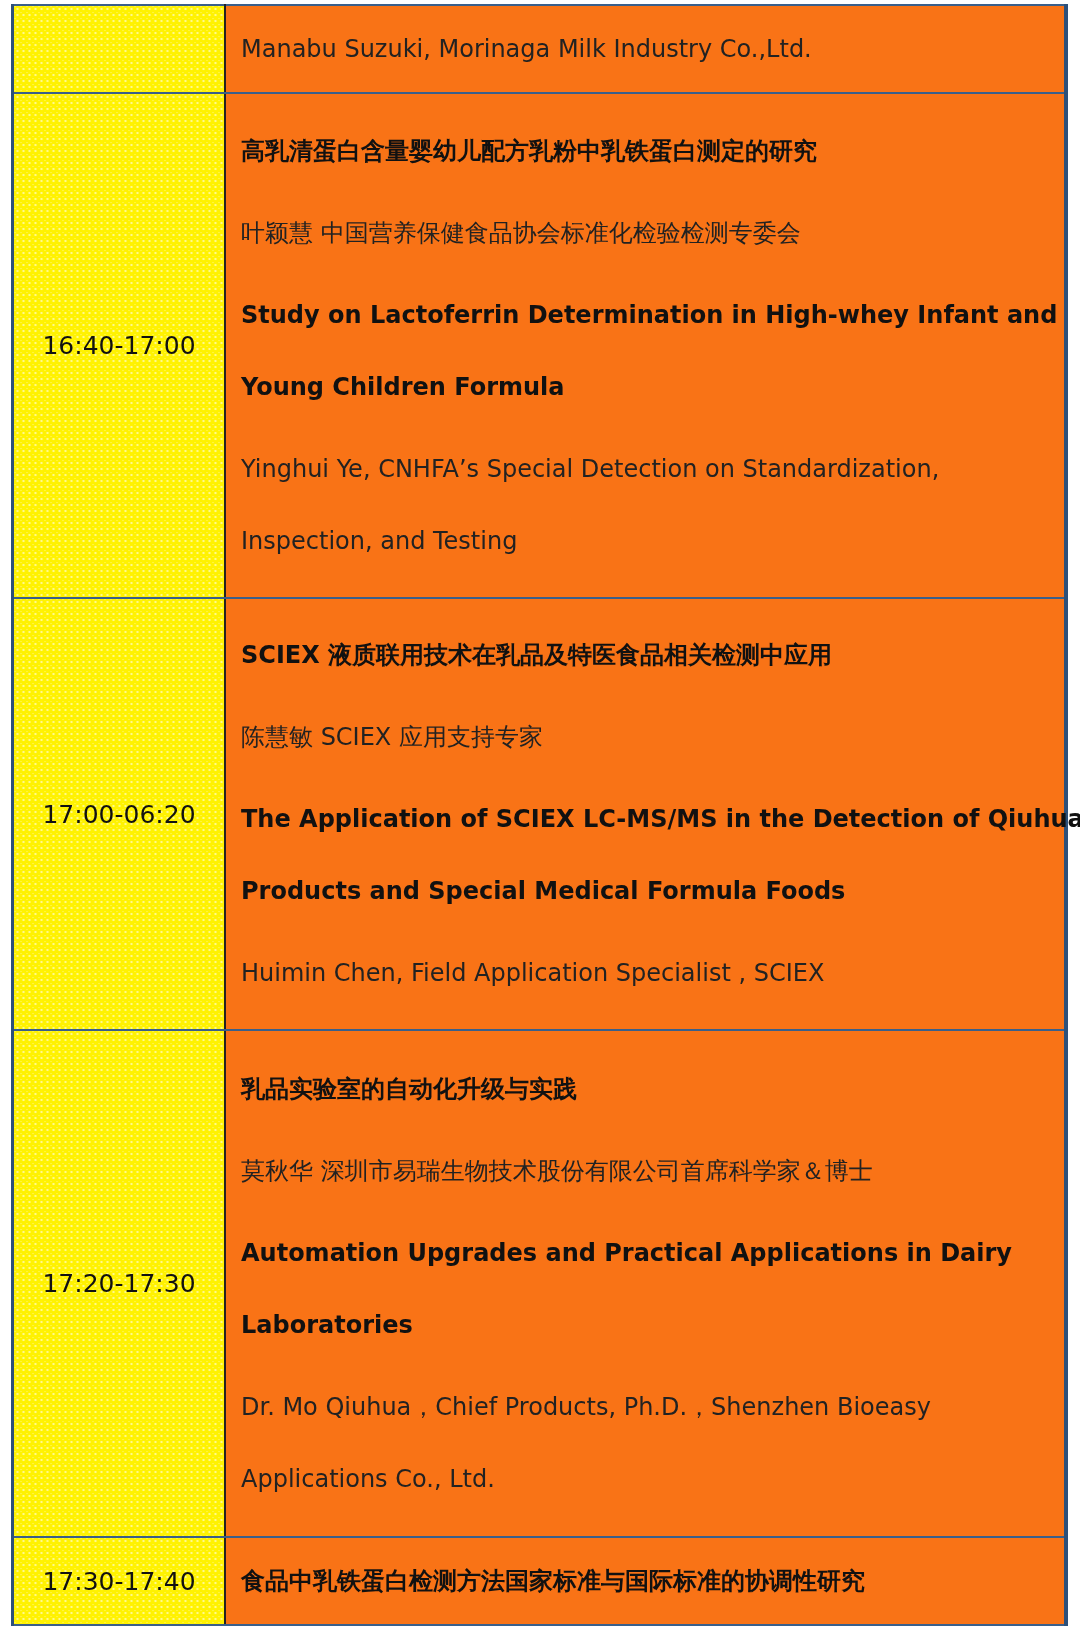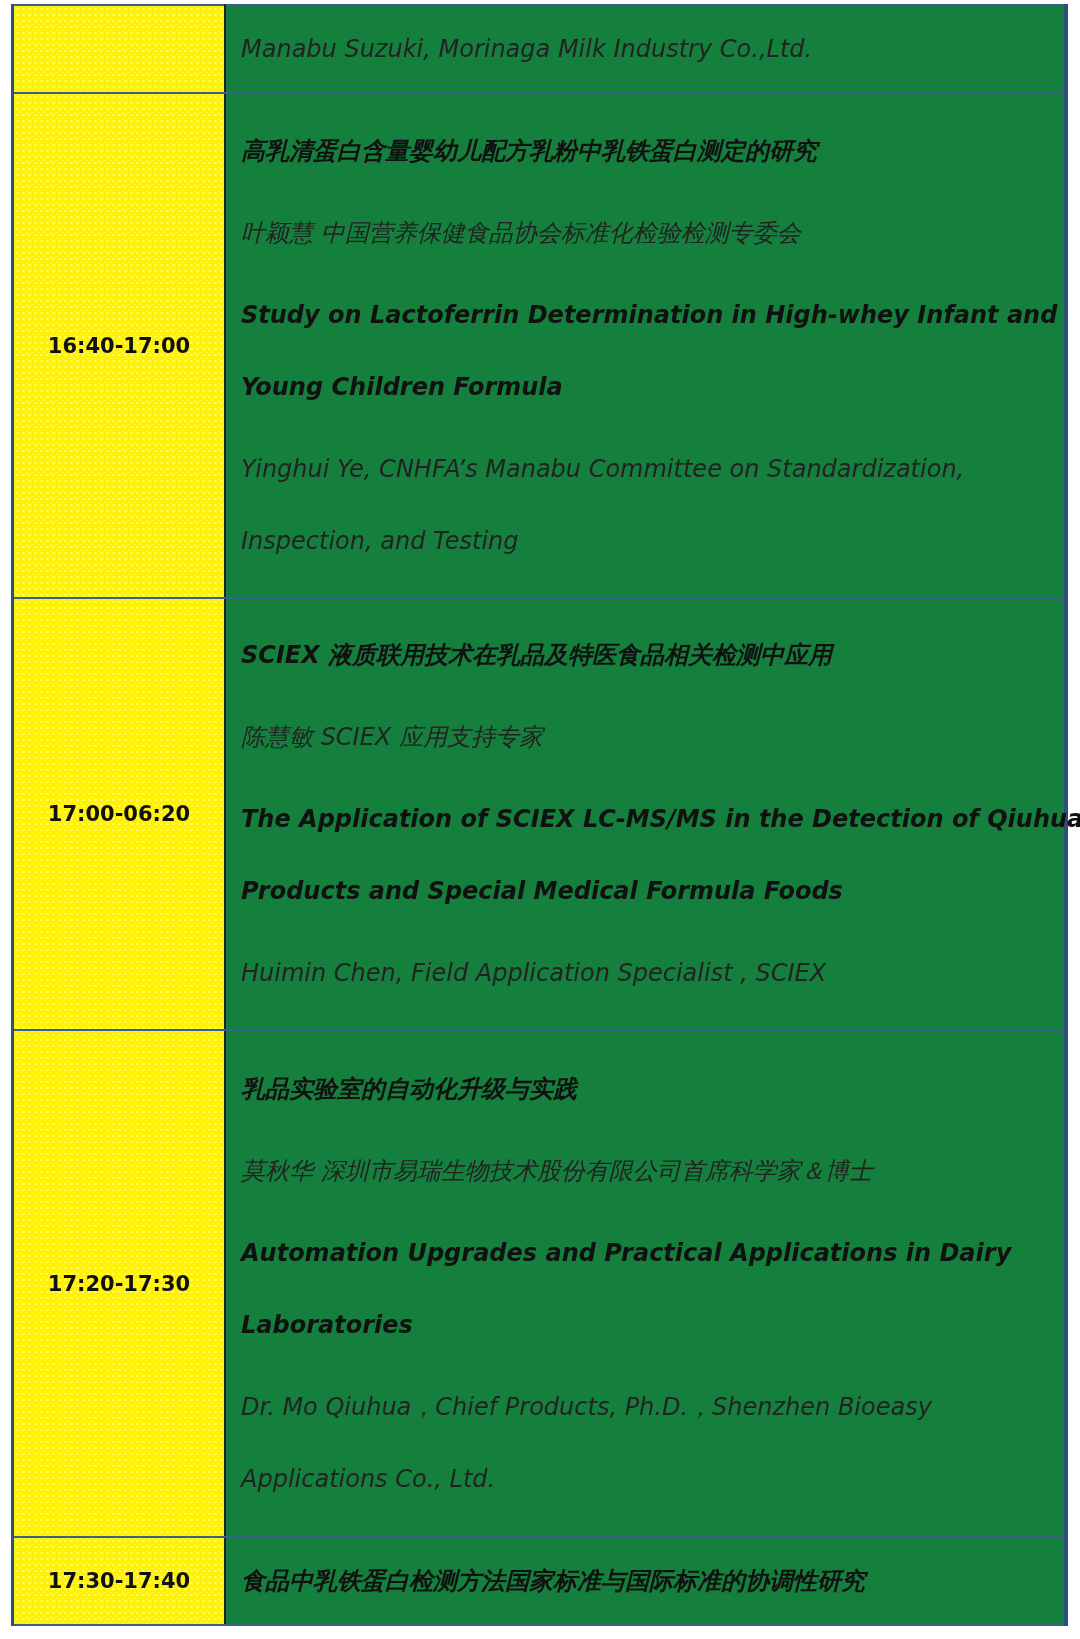--- a/index.html
+++ b/index.html
@@ -2,30 +2,30 @@
 <html><head>
   <meta charset="utf-8">
   <style>
     html, body { margin: 0; padding: 0; background: #ffffff; }
     body { width: 1080px; height: 1639px; position: relative; overflow: hidden;
            font-family: "DejaVu Sans", "Liberation Sans", sans-serif; color: #111; }
     .schedule { position: absolute; left: 11px; top: 4px; width: 1057px;
                 border-collapse: collapse; table-layout: fixed; }
     .schedule td { border: 2px solid #3a5f8a; padding: 0; vertical-align: middle; }
     .schedule tr { }
-    .time-cell { width: 210px; text-align: center; font-weight: bold; font-size: 21px;
+    .time-cell { width: 210px; text-align: center; font-weight: normal; font-size: 25px;
                  background-color: #fff200;
                  background-image:
                    radial-gradient(circle at 50% 50%, rgba(255,255,255,0.55) 0 1.2px, transparent 1.6px),
                    radial-gradient(circle at 0 0, rgba(255,255,255,0.45) 0 1.2px, transparent 1.6px);
                  background-size: 6px 6px, 6px 6px;
                  border-left: 3px solid #2d5079 !important;
                  border-right: 2px solid #222 !important; }
-    .content-cell { padding-left: 15px !important; padding-right: 8px !important; background: #15803d;
-                    border-right: 4px solid #2d5079 !important; font-style: italic; }
+    .content-cell { padding-left: 15px !important; padding-right: 8px !important; background: #f97316;
+                    border-right: 4px solid #2d5079 !important; }
     .line { font-size: 24px; line-height: 34px; margin: 0; white-space: nowrap; }
     .line.bold { font-weight: bold; }
     .line.light { font-weight: normal; color: #222; }
     .gap { height: 48px; }
     .gap-sm { height: 38px; }
   </style>
 </head>
 <body>
 
 <table class="schedule">
@@ -42,21 +42,21 @@
     <td class="time-cell">16:40-17:00</td>
     <td class="content-cell">
       <p class="line bold">高乳清蛋白含量婴幼儿配方乳粉中乳铁蛋白测定的研究</p>
       <div class="gap"></div>
       <p class="line light">叶颖慧  中国营养保健食品协会标准化检验检测专委会</p>
       <div class="gap"></div>
       <p class="line bold">Study on Lactoferrin Determination in High-whey Infant and</p>
       <div class="gap-sm"></div>
       <p class="line bold">Young Children Formula</p>
       <div class="gap"></div>
-      <p class="line light">Yinghui Ye, CNHFA’s Manabu Committee on Standardization,</p>
+      <p class="line light">Yinghui Ye, CNHFA’s Special Detection on Standardization,</p>
       <div class="gap-sm"></div>
       <p class="line light">Inspection, and Testing</p>
     </td>
   </tr>
 
   <tr style="height:432px">
     <td class="time-cell">17:00-06:20</td>
     <td class="content-cell">
       <p class="line bold">SCIEX 液质联用技术在乳品及特医食品相关检测中应用</p>
       <div class="gap"></div>

